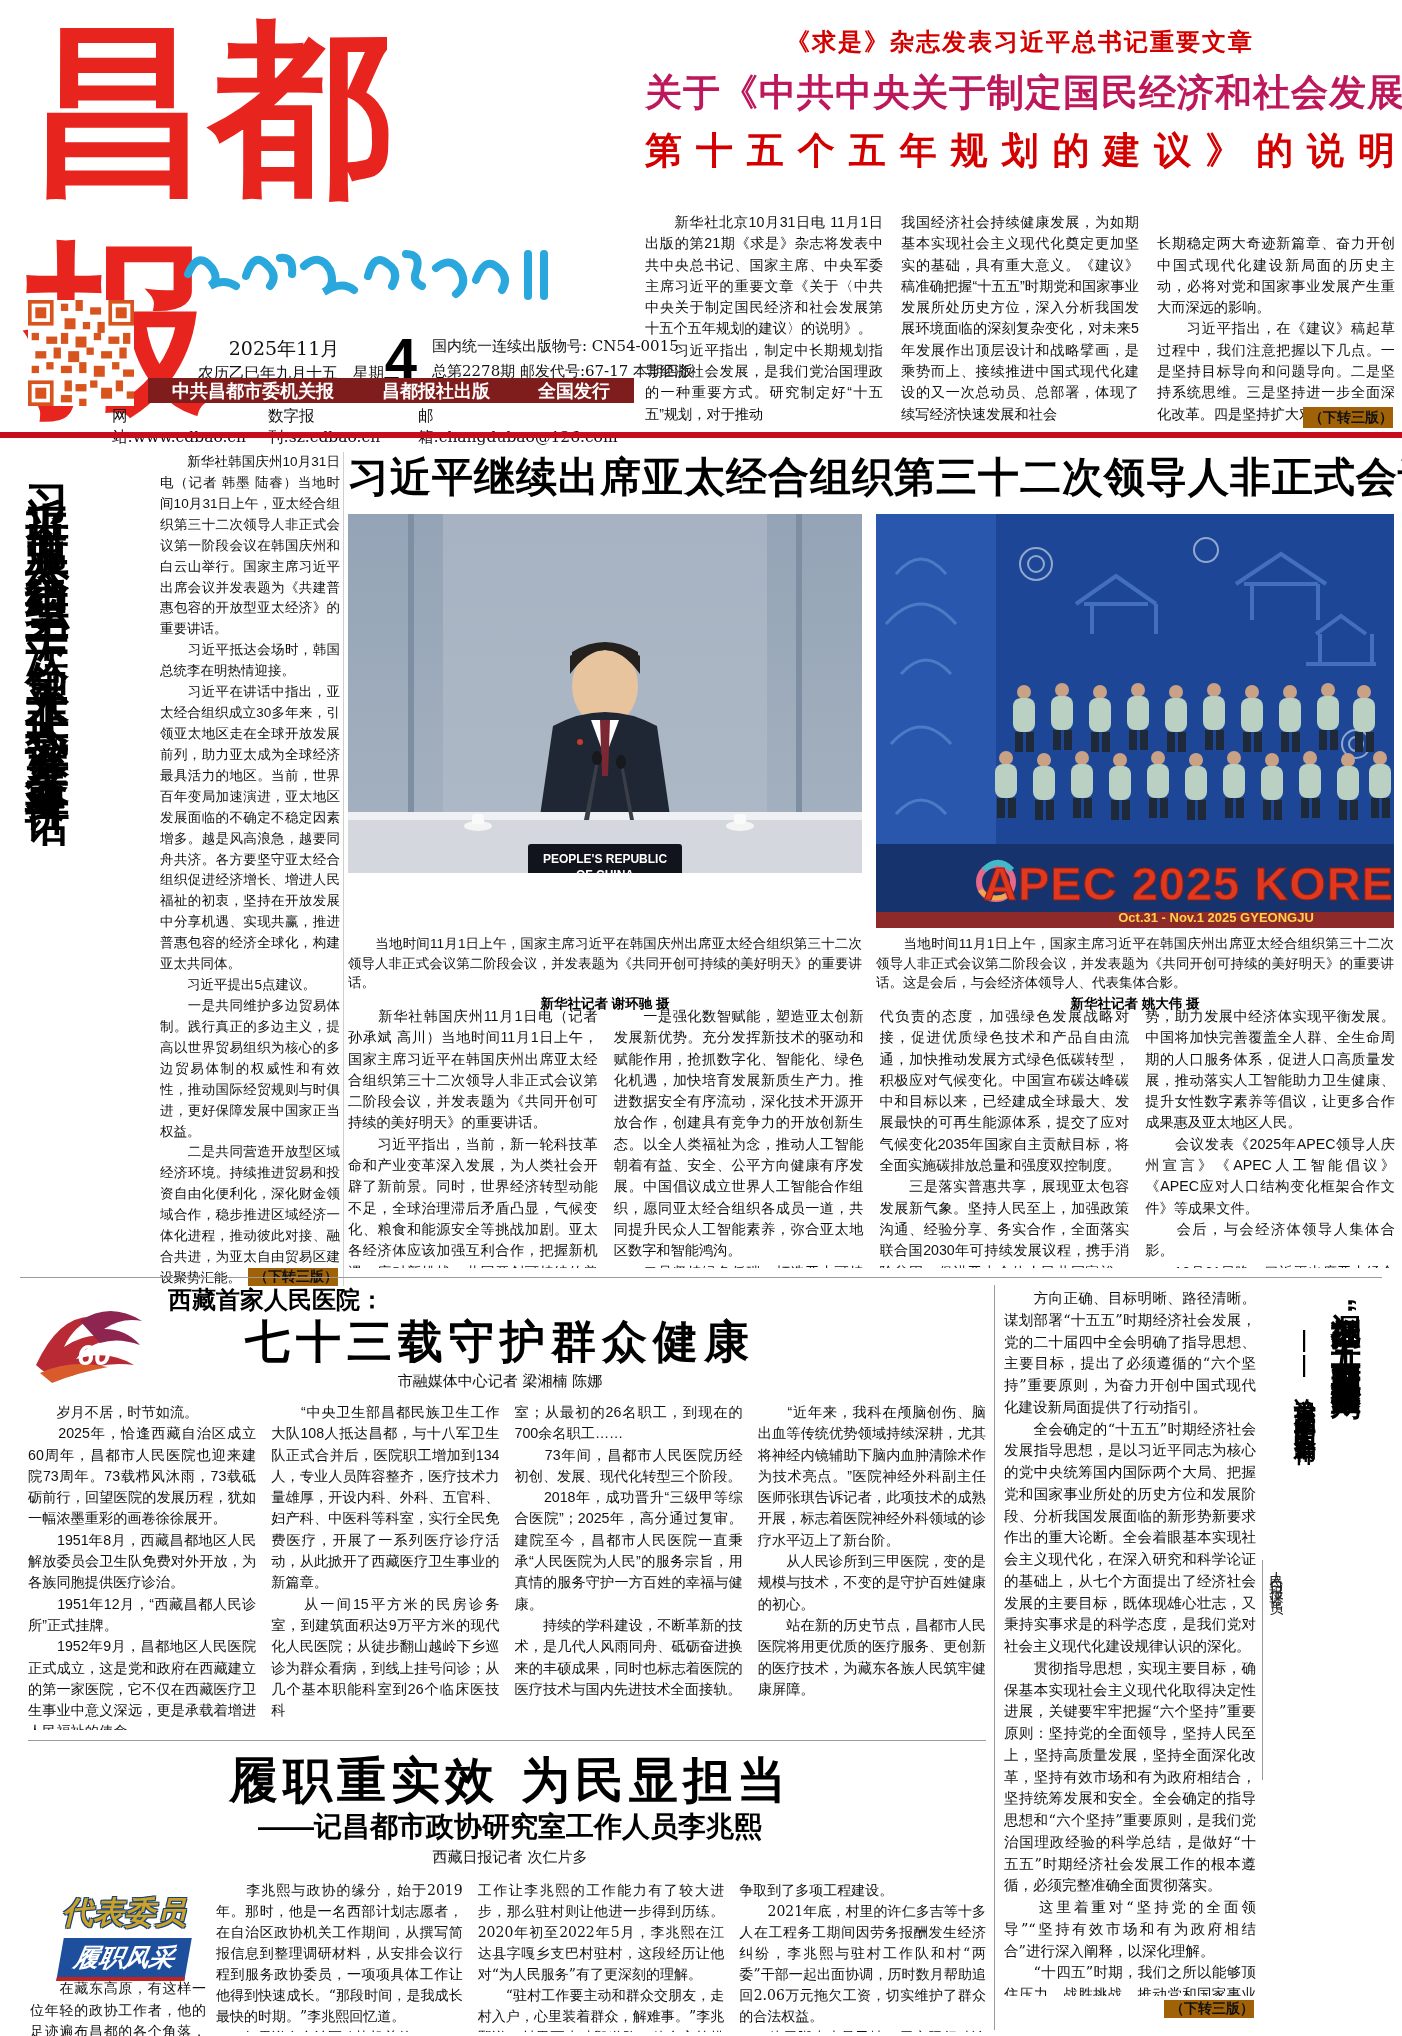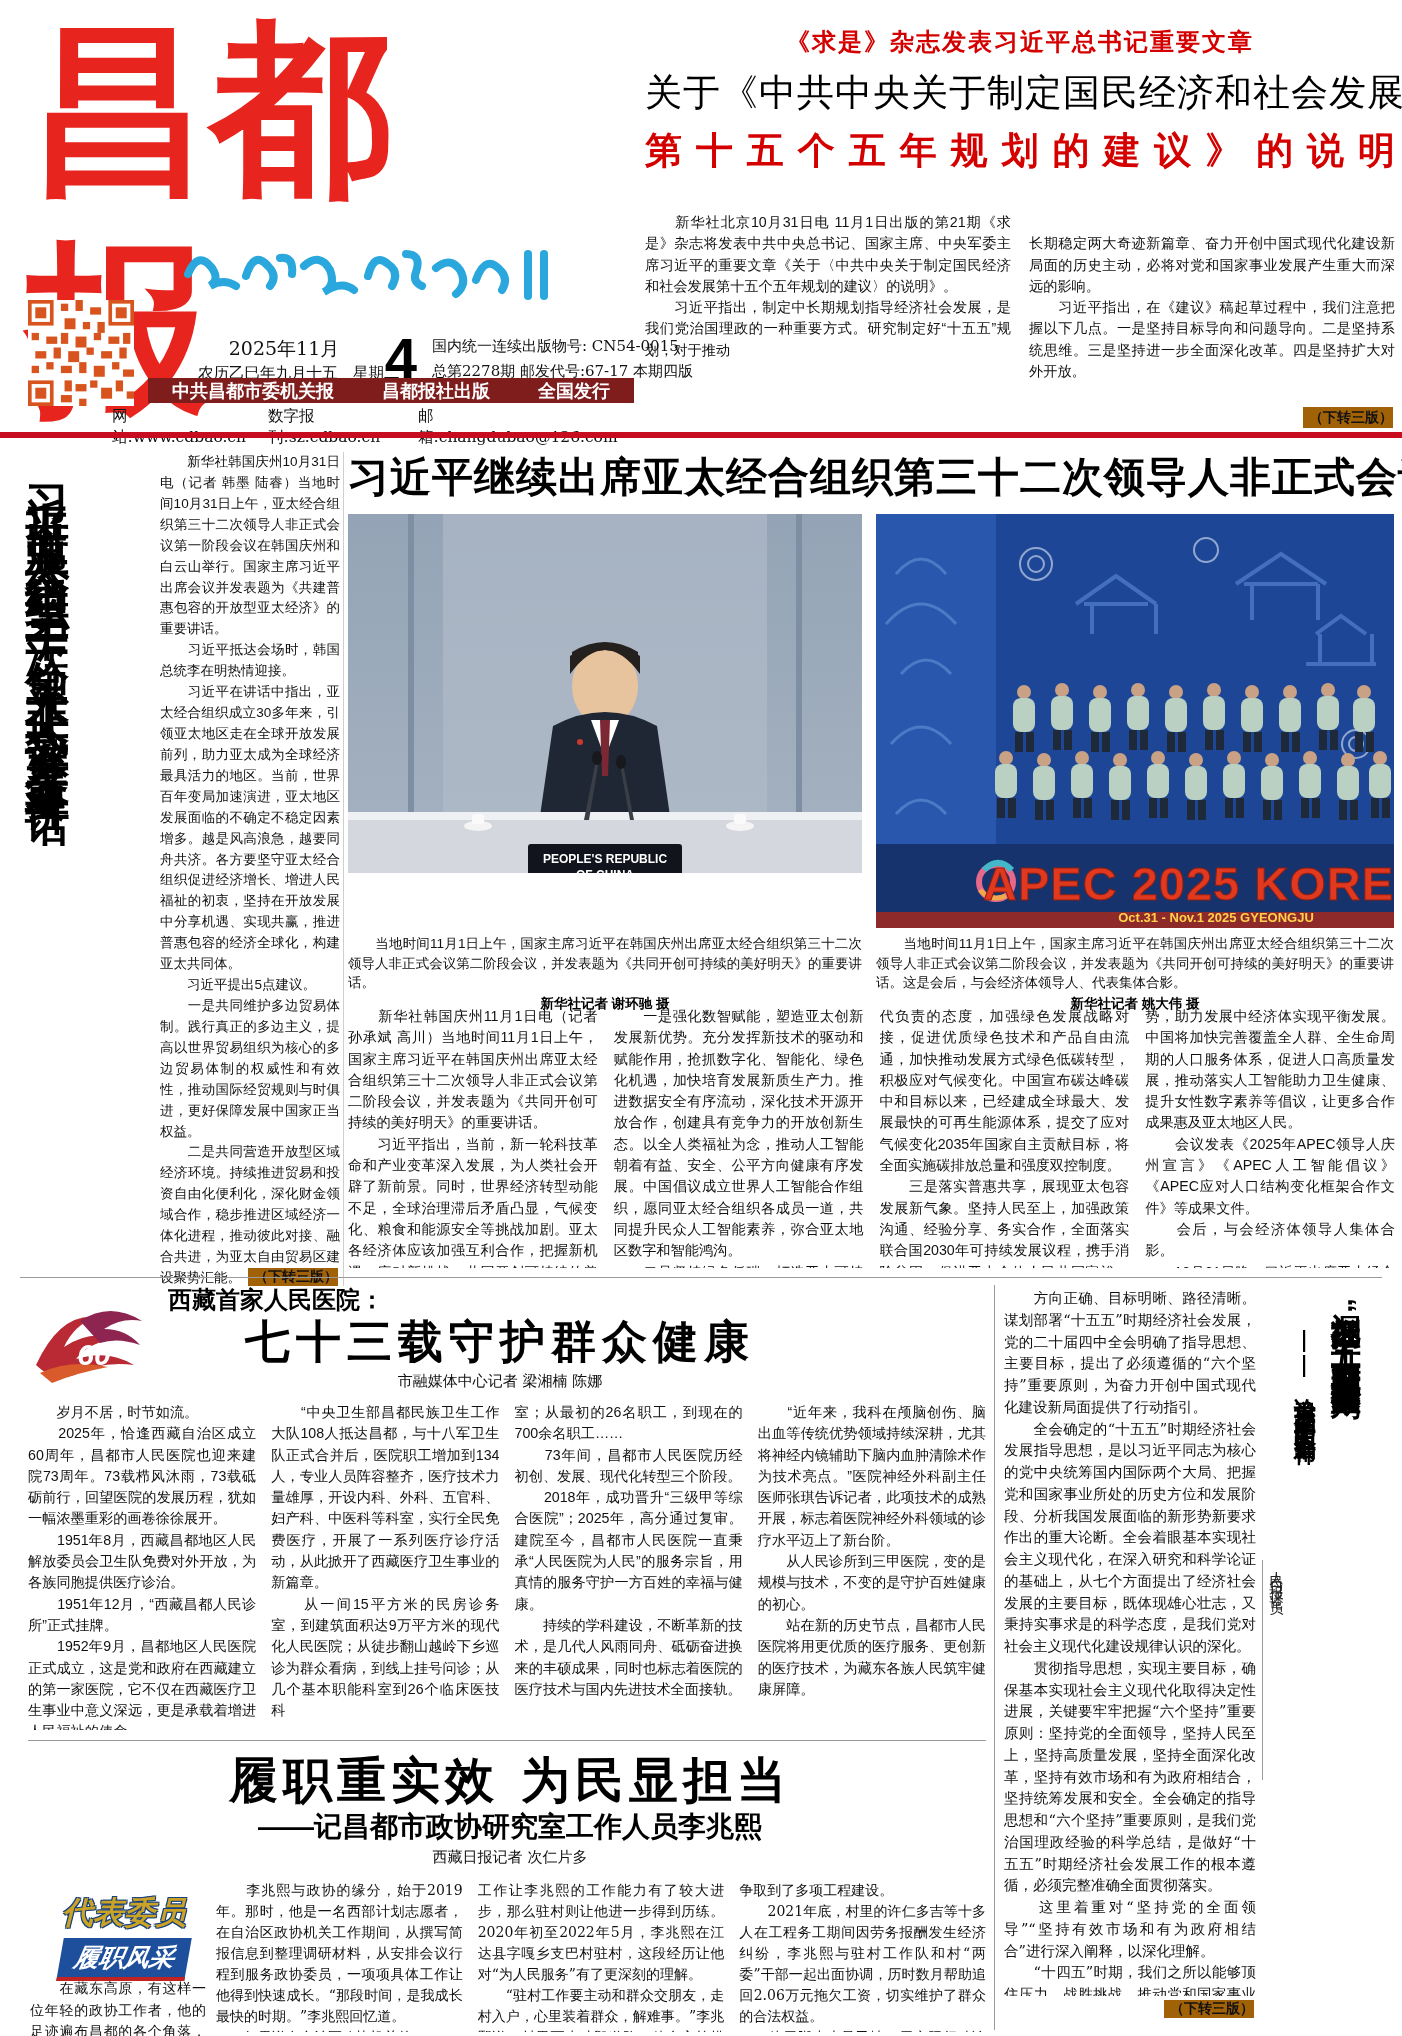--- a/index.html
+++ b/index.html
@@ -20,21 +20,21 @@
   .pub-issn{font-family:"DejaVu Serif", serif;font-size:15px;color:#111;line-height:1.7;white-space:nowrap;}
   .org-bar{left:148px;top:378px;width:486px;height:25px;background:#7f1d1d;color:#fff;
     display:flex;justify-content:space-around;align-items:center;font-size:18px;font-weight:700;}
   .contact-row{left:112px;top:406px;width:524px;display:flex;justify-content:space-between;
     font-family:"DejaVu Serif", serif;font-size:15.5px;color:#111;}
   .red-rule{left:0;top:432px;width:1402px;height:6px;background:#c60c1e;}
 
   
   .qiushi{left:645px;top:26px;width:750px;}
   .qiushi-kicker{text-align:center;color:#d40000;font-size:24px;font-weight:700;letter-spacing:2px;}
-  .qiushi-h1{margin-top:10px;color:#000000;font-size:37px;font-weight:400;letter-spacing:1px;white-space:nowrap;}
+  .qiushi-h1{margin-top:10px;color:#be185d;font-size:37px;font-weight:700;letter-spacing:1px;white-space:nowrap;}
   .qiushi-h2{margin-top:8px;color:#d40000;font-size:37px;font-weight:900;text-align:justify;text-align-last:justify;}
   .qiushi-body{left:645px;top:212px;width:750px;height:216px;display:flex;gap:18px;overflow:hidden;}
   .ncol{flex:1;font-size:14.2px;line-height:1.5;color:#111;text-align:justify;white-space:pre-line;overflow:hidden;}
   .turn-note{position:absolute;right:2px;bottom:0;font-weight:700;font-size:14px;color:#111;background:#a16207;padding-left:6px;}
 
   
   .v-heads{left:16px;top:452px;height:834px;writing-mode:vertical-lr;display:flex;gap:14px;}
   .v-heads span{font-size:44px;font-weight:900;color:#000;letter-spacing:10px;line-height:1.45;}
   .side-story{left:160px;top:452px;width:180px;height:834px;font-size:13.5px;line-height:1.55;
     color:#111;text-align:justify;white-space:pre-line;overflow:hidden;}
@@ -185,20 +185,21 @@
     </div>
 
     <article class="abs qiushi">
       <div class="qiushi-kicker">《求是》杂志发表习近平总书记重要文章</div>
       <div class="qiushi-h1">关于《中共中央关于制定国民经济和社会发展</div>
       <div class="qiushi-h2">第十五个五年规划的建议》的说明</div>
     </article>
     <div class="abs qiushi-body">
       <div class="ncol">　　新华社北京10月31日电 11月1日出版的第21期《求是》杂志将发表中共中央总书记、国家主席、中央军委主席习近平的重要文章《关于〈中共中央关于制定国民经济和社会发展第十五个五年规划的建议〉的说明》。
 　　习近平指出，制定中长期规划指导经济社会发展，是我们党治国理政的一种重要方式。研究制定好“十五五”规划，对于推动</div>
+      <div class="ncol">我国经济社会持续健康发展，为如期基本实现社会主义现代化奠定更加坚实的基础，具有重大意义。《建议》稿准确把握“十五五”时期党和国家事业发展所处历史方位，深入分析我国发展环境面临的深刻复杂变化，对未来5年发展作出顶层设计和战略擘画，是乘势而上、接续推进中国式现代化建设的又一次总动员、总部署，体现了续写经济快速发展和社会</div>
       <div class="ncol" style="position:relative;">
         <span>长期稳定两大奇迹新篇章、奋力开创中国式现代化建设新局面的历史主动，必将对党和国家事业发展产生重大而深远的影响。
 　　习近平指出，在《建议》稿起草过程中，我们注意把握以下几点。一是坚持目标导向和问题导向。二是坚持系统思维。三是坚持进一步全面深化改革。四是坚持扩大对外开放。</span>
         <span class="turn-note">（下转三版）</span>
       </div>
     </div>
   </header>
 
   <div class="abs red-rule"></div>
 

